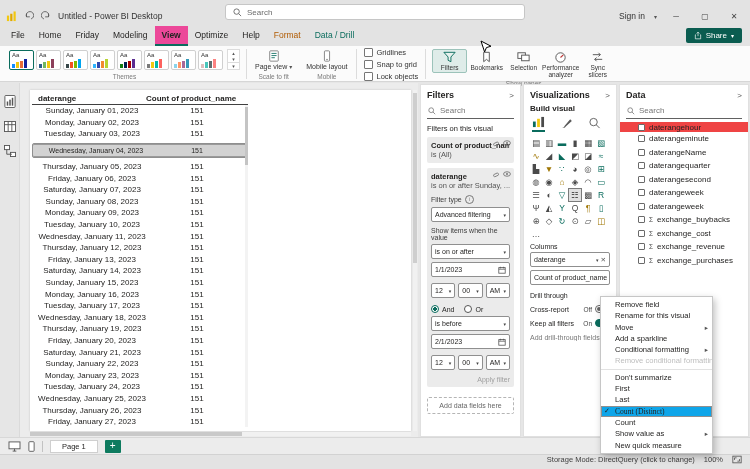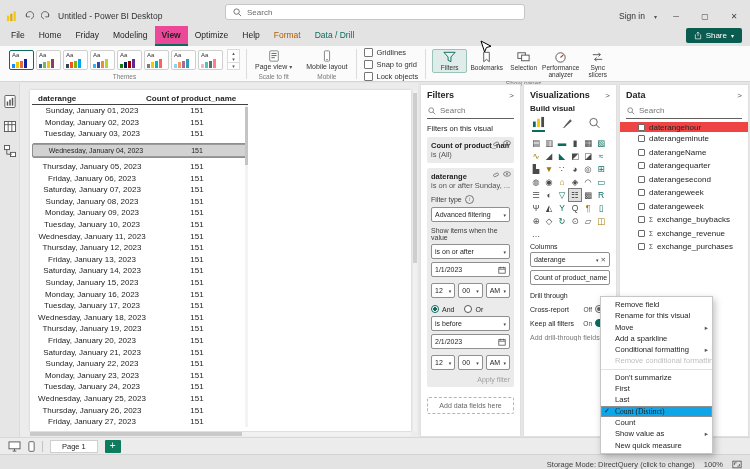--- a/index.html
+++ b/index.html
@@ -117,21 +117,21 @@
   .mitem .chk{position:absolute;left:3px;font-size:7px;}
   .mitem .sub{position:absolute;right:4px;font-size:6.5px;color:#555;}
   .mitem.dis{color:#bdbdbd;}
   .mitem.focus{background:#0ea5e9;outline:1px solid #8f8f8f;outline-offset:-1px;font-family:Liberation Serif, serif;}
   .msep{border-top:1px solid #e2e2e2;margin:2px 0;}
   
   .pagebar{position:absolute;left:0;right:0;bottom:15px;height:17px;background:#ececec;border-top:1px solid #d8d8d8;display:flex;align-items:center;padding:0 8px;gap:7px;font-size:7.5px;box-sizing:border-box;}
   .pbdivider{width:1px;height:11px;background:#c2c2c2;}
   .ptab{background:#fff;border:1px solid #cfcfcf;padding:1px 11px;height:13px;line-height:10px;box-sizing:border-box;color:#252423;}
   .plus{width:16px;height:13px;background:#0e7b5f;color:#fff;display:flex;align-items:center;justify-content:center;font-size:10px;border-radius:1px;line-height:10px;}
-  .statusbar{position:absolute;left:0;right:0;bottom:0;height:15px;background:#e3e3e3;border-top:1px solid #d2d2d2;display:flex;align-items:flex-end;justify-content:flex-end;gap:9px;padding:0 8px;font-size:7.5px;color:#3f3f3f;box-sizing:border-box;}
+  .statusbar{position:absolute;left:0;right:0;bottom:0;height:15px;background:#e3e3e3;border-top:1px solid #d2d2d2;display:flex;align-items:flex-start;justify-content:flex-end;gap:9px;padding:0 8px;font-size:7.5px;color:#3f3f3f;box-sizing:border-box;}
   .cursor{position:absolute;left:480px;top:40px;z-index:100;pointer-events:none;}
 </style>
 </head>
 <body>
 
 <div id="root">
 
   <div class="titlebar">
     <span>
       <svg width="11" height="11" viewBox="0 0 12 12">
@@ -796,20 +796,25 @@
           <span class="dname">daterangeweek</span>
         </div>
         <div class="drow">
           <div class="dbox"></div>
           <span class="dsig">Σ</span>
           <span class="dname">exchange_buybacks</span>
         </div>
         <div class="drow">
           <div class="dbox"></div>
           <span class="dsig">Σ</span>
+          <span class="dname">exchange_cost</span>
+        </div>
+        <div class="drow">
+          <div class="dbox"></div>
+          <span class="dsig">Σ</span>
           <span class="dname">exchange_revenue</span>
         </div>
         <div class="drow">
           <div class="dbox"></div>
           <span class="dsig">Σ</span>
           <span class="dname">exchange_purchases</span>
         </div>
         <div class="drow spacer"></div>
         <div class="drow spacer"></div>
         <div class="drow spacer"></div>

